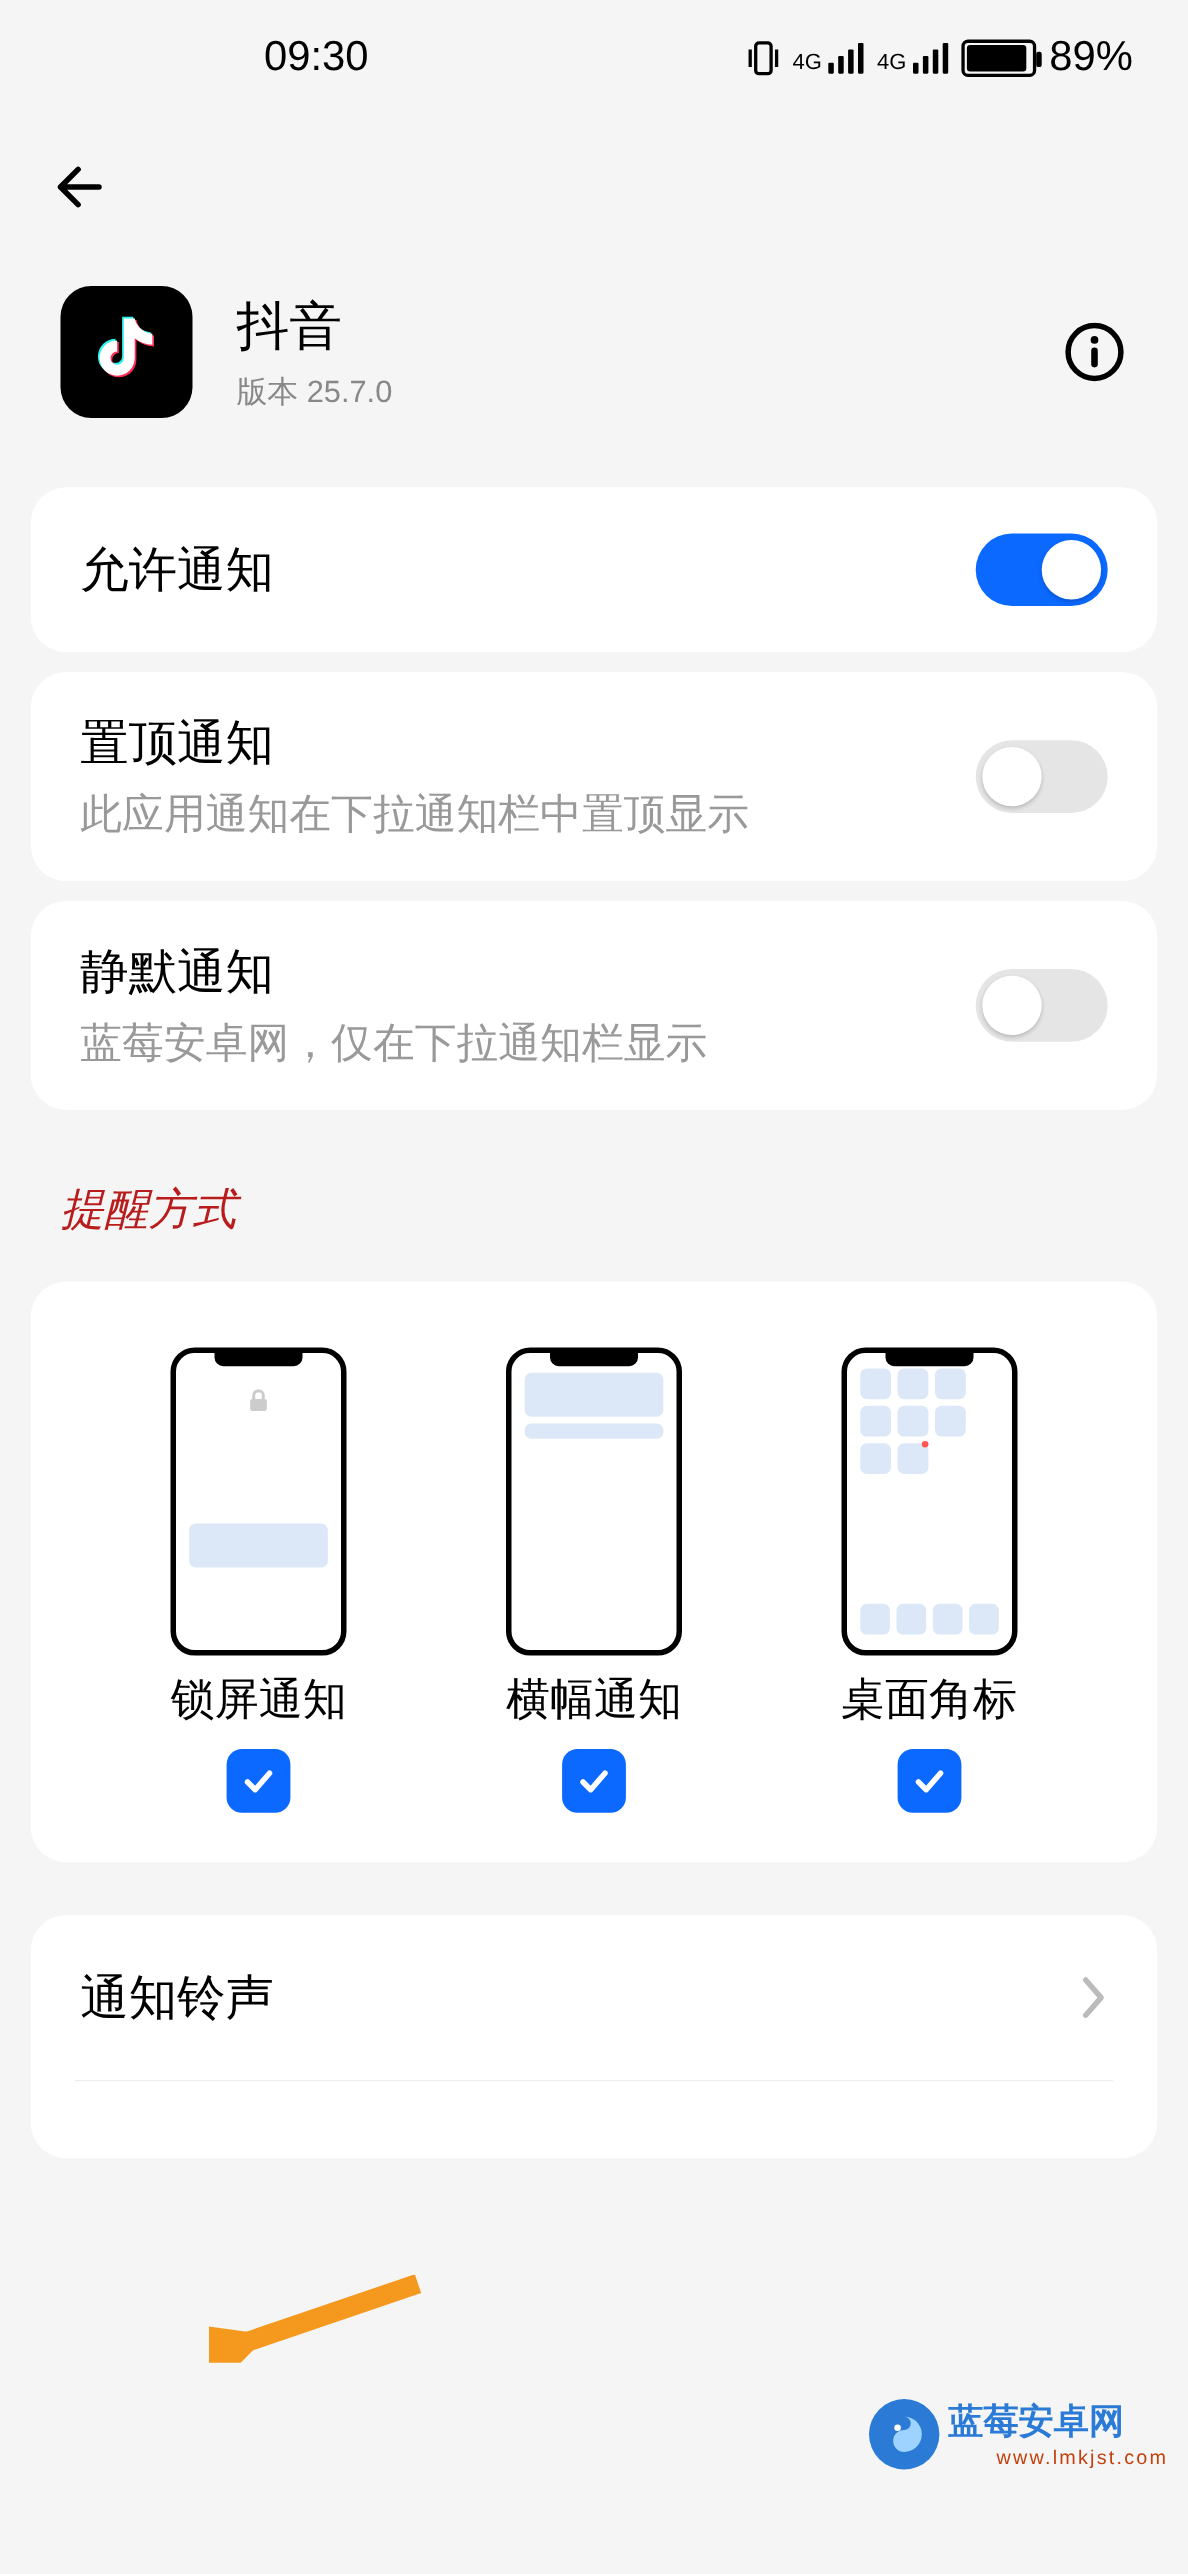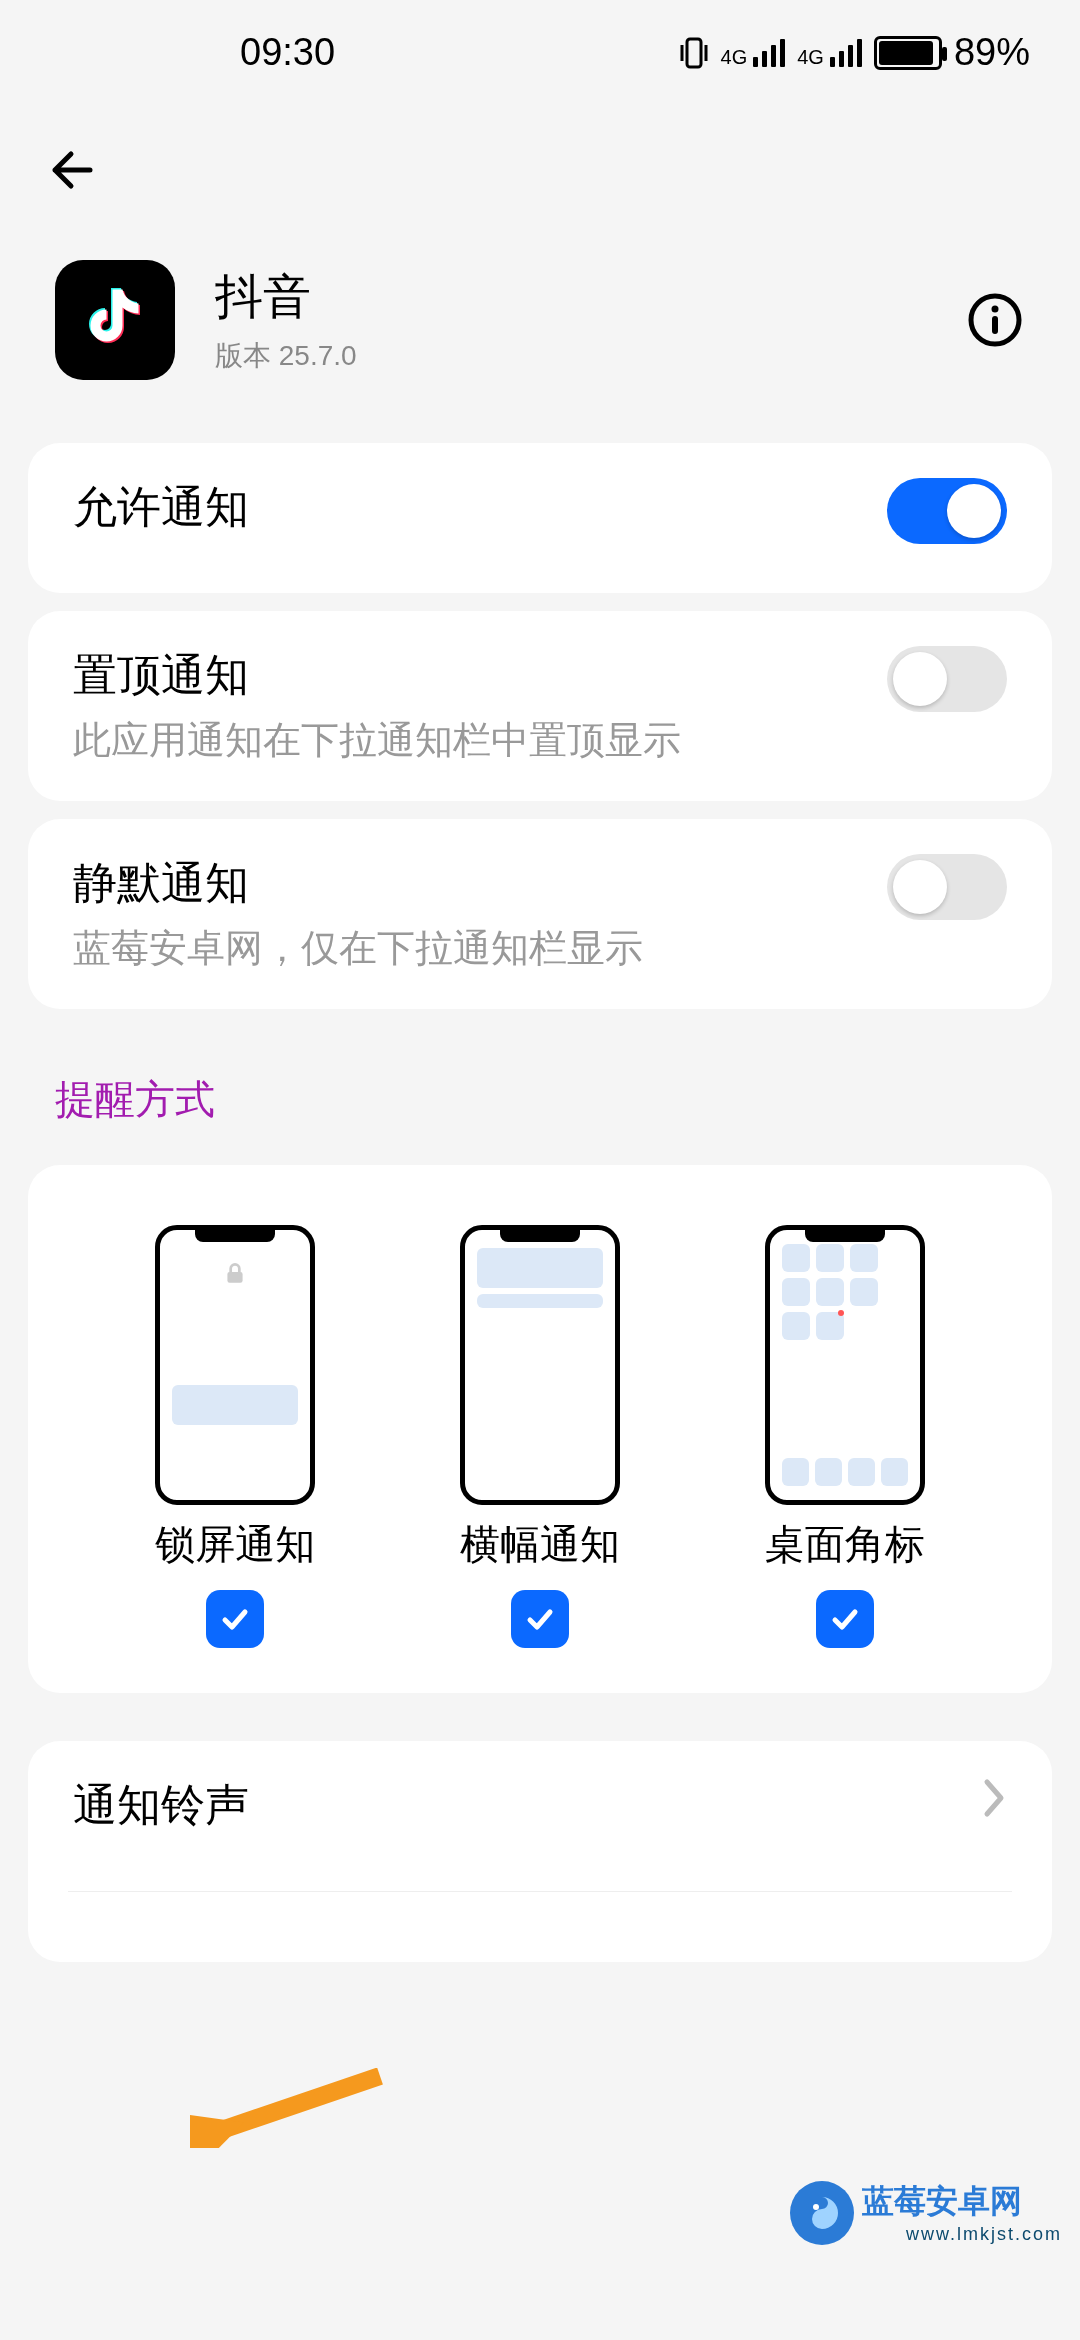--- a/index.html
+++ b/index.html
@@ -57,21 +57,21 @@
     .info-btn { margin-left:auto; width:60px; height:60px; display:flex; align-items:center; justify-content:center; }
 
     .card {
       background: #fff;
       border-radius: 32px;
       margin: 18px 28px;
       padding: 0 45px;
     }
     .row {
       display: flex;
-      align-items: flex-start;
+      align-items: center;
       min-height: 150px;
       padding: 35px 0;
       font-family: Liberation Serif, serif;
     }
     .row-texts { flex: 1; }
     .row-title { font-size: 44px; color:#000; }
     .row-sub { font-size: 38px; color: #999; margin-top: 10px; }
     .switch {
       width: 120px; height: 66px; border-radius: 33px;
       position: relative;
@@ -81,21 +81,22 @@
     .switch .knob {
       position:absolute; top:6px; width:54px; height:54px; border-radius:50%; background:#fff;
       box-shadow: 0 2px 4px rgba(0,0,0,0.2);
     }
     .switch.on .knob { right:6px; }
     .switch.off .knob { left:6px; }
 
     .section-label {
       padding: 45px 55px 20px;
       font-size: 40px;
-      color: #a21caf;
+      color: #b91c1c;
+      font-style: italic;
     }
 
     .modes-row {
       display: flex;
       justify-content: space-around;
       padding: 60px 10px 45px;
     }
     .mode-item {
       display:flex; flex-direction:column; align-items:center; gap:12px;
     }
@@ -129,21 +130,21 @@
     .arrow-annotation {
       position:absolute; left:190px; top:2068px;
       width:200px; height:80px;
     }
 
     .watermark {
       position:absolute; right:18px; bottom:95px;
       display:flex; align-items:center; gap:8px;
       font-size:32px; color:#2b7bd6; font-weight:700;
     }
-    .watermark .sub { font-size:18px; color:#0c4a6e; font-weight:400; letter-spacing:2px; display:block;margin-left:44px;}
+    .watermark .sub { font-size:18px; color:#c2410c; font-weight:400; letter-spacing:2px; display:block;margin-left:44px;}
     .watermark .logo {
       width:64px; height:64px; background:#2b7bd6; border-radius:50%;
       display:flex; align-items:center; justify-content:center; color:#fff;
     }
   </style>
 </head>
 <body>
 
 <div class="status-bar">
   <span class="status-time">09:30</span>

